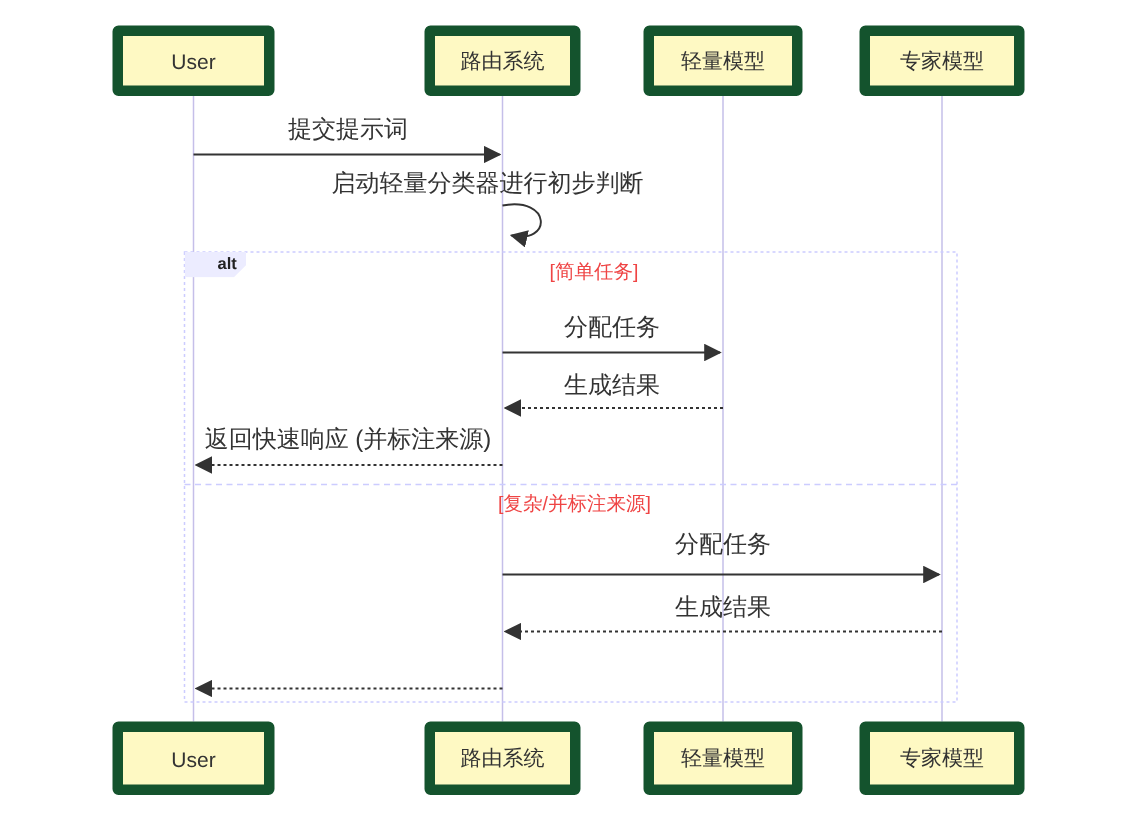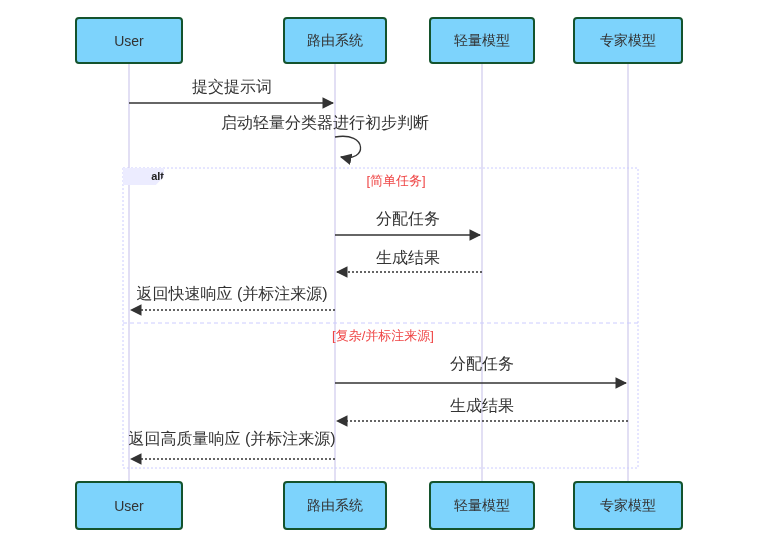--- a/index.html
+++ b/index.html
@@ -3,39 +3,38 @@
 <meta charset="utf-8">
 <style>
   html,body { margin:0; padding:0; background:#ffffff; }
   .diagram {
     position:relative; width:760px; height:551px; background:#ffffff;
     font-family:"Liberation Sans","DejaVu Sans",sans-serif; overflow:hidden;
   }
   .diagram svg { position:absolute; left:0; top:0; }
   .actor {
     position:absolute; box-sizing:border-box;
-    background:#7dd3fc; border:2px solid #14532d; border-radius:4px;
+    background:#fef9c3; border:7px solid #14532d; border-radius:4px;
     display:flex; align-items:center; justify-content:center;
     font-size:14px; color:#333333;
   }
   .msg-label {
     position:absolute; transform:translateX(-50%);
     font-size:16px; line-height:16px; color:#333333; white-space:nowrap;
   }
   .cond-label {
     position:absolute; transform:translateX(-50%);
     font-size:13px; line-height:16px; color:#ef4444; white-space:nowrap;
   }
   .alt-tab {
     position:absolute; left:123px; top:168px; width:41px; height:17px;
     box-sizing:border-box; background:#ECECFF;
     clip-path:polygon(0 0, 100% 0, 100% 52%, 80% 100%, 0 100%);
     font-size:11px; font-weight:700; line-height:17px; padding-left:22px;
     color:#222222;
-    text-align:right;
   }
 </style>
 </head>
 <body>
 
 <div class="diagram">
 
   <svg width="760" height="551" viewBox="0 0 760 551">
     <defs>
       <marker id="arrow" viewBox="0 0 10 10" refX="9" refY="5" markerWidth="9" markerHeight="9" orient="auto-start-reverse">
@@ -76,15 +75,14 @@
   <div class="cond-label" style="left:396px;top:173px">[简单任务]</div>
   <div class="cond-label" style="left:383px;top:328px">[复杂/并标注来源]</div>
 
   <div class="msg-label" style="left:232px;top:79px">提交提示词</div>
   <div class="msg-label" style="left:325px;top:115px">启动轻量分类器进行初步判断</div>
   <div class="msg-label" style="left:408px;top:211px">分配任务</div>
   <div class="msg-label" style="left:408px;top:250px">生成结果</div>
   <div class="msg-label" style="left:232px;top:286px">返回快速响应 (并标注来源)</div>
   <div class="msg-label" style="left:482px;top:356px">分配任务</div>
   <div class="msg-label" style="left:482px;top:398px">生成结果</div>
-  <div class="msg-label" style="left:232px;top:431px">返回高质量响应 (并标注来源)</div>
 
 </div>
 
 </body></html>

